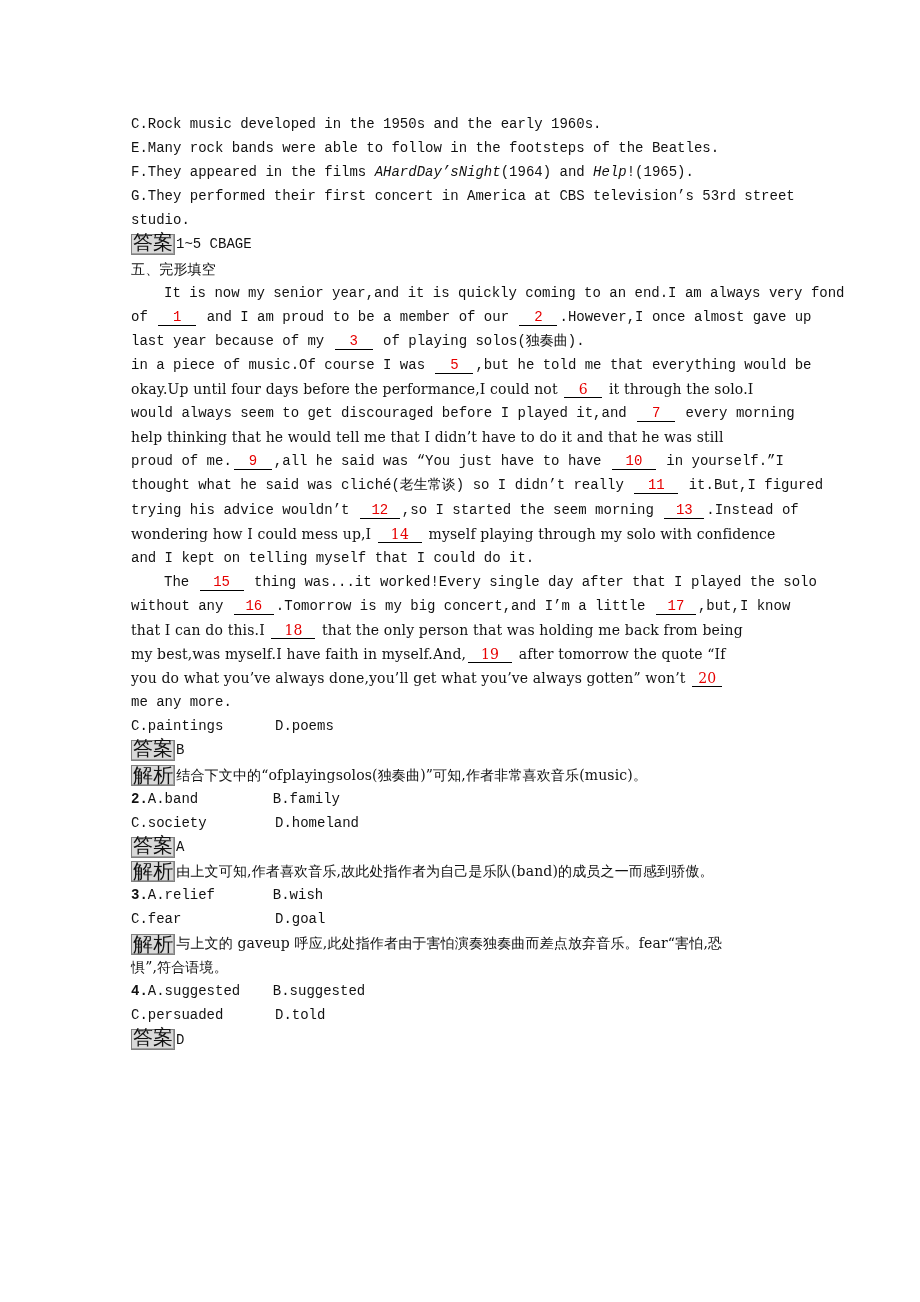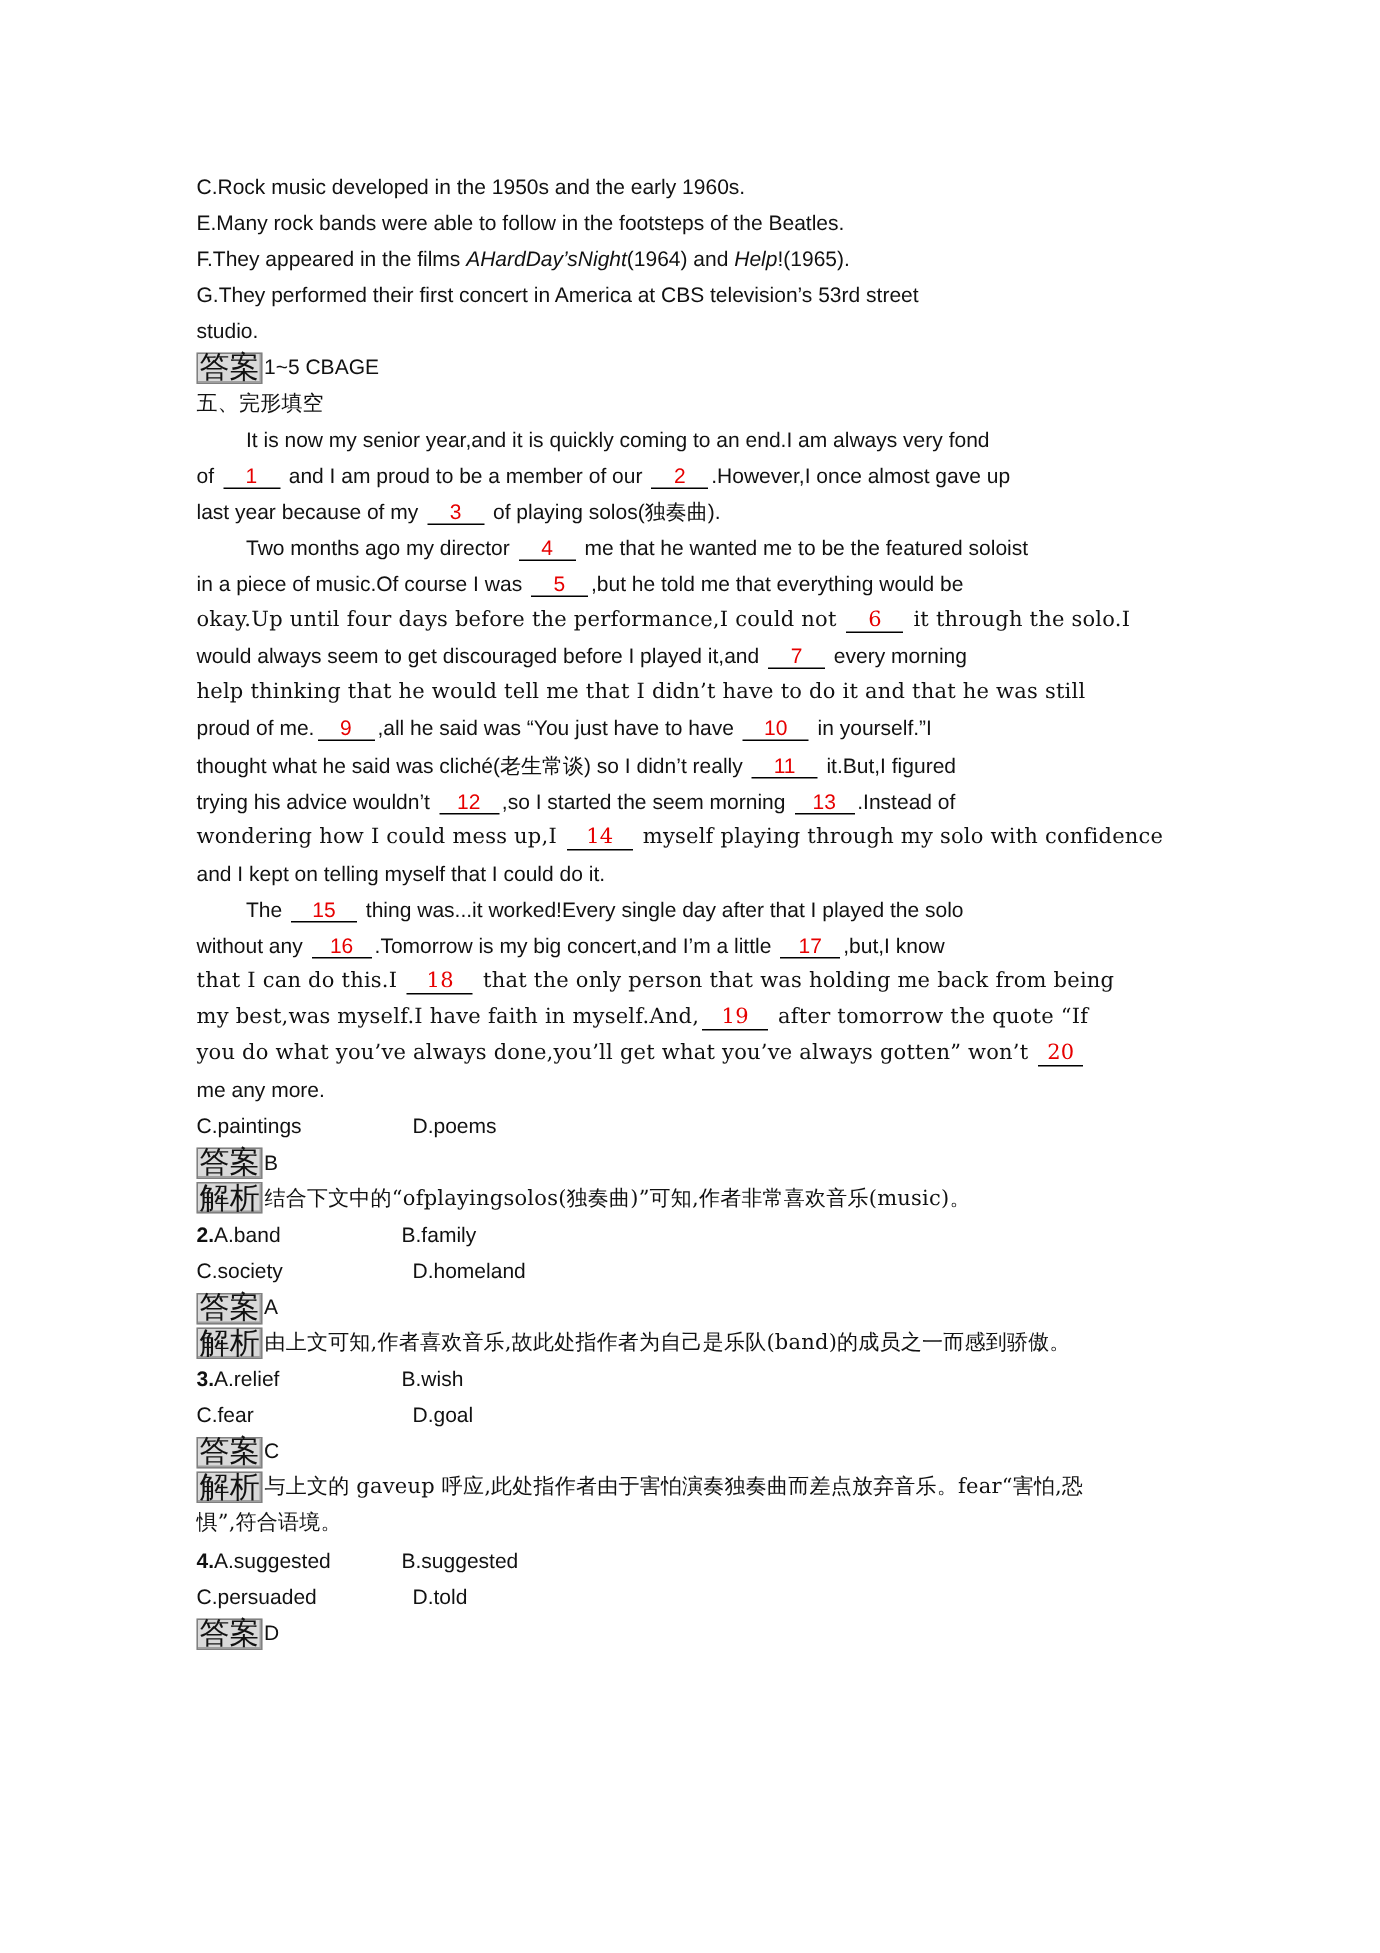--- a/index.html
+++ b/index.html
@@ -1,20 +1,20 @@
 <!DOCTYPE html>
 <html><head>
 <meta charset="utf-8">
 <style>
   html, body { margin: 0; padding: 0; background: #ffffff; }
   body { width: 920px; height: 1302px; position: relative; overflow: hidden;
          font-family: "DejaVu Serif", "Liberation Serif", serif; color: #111; }
   .page { position: absolute; left: 131px; top: 112px; width: 665px; }
   .line { font-size: 14px; height: 24.1px; line-height: 24.1px; white-space: nowrap; letter-spacing: 0.15px; }
-  .mono { font-family: Liberation Sans, sans-serif; font-size: 14px; letter-spacing: 0px; }
+  .mono { font-family: Liberation Mono, monospace; font-size: 14px; letter-spacing: 0px; }
   .indent { padding-left: 33px; }
   .blank { display: inline-block; border-bottom: 1px solid #000; text-align: center; color: #e60000;
            line-height: 16px; height: 16px; vertical-align: baseline; margin: 0 2px; }
   .tag { display: inline-block; background: #d9d9d9; border: 1px solid #808080; box-shadow: inset -1px -1px 0 #a0a0a0;
          font-size: 20px; line-height: 18px; height: 19px; padding: 0 1px; vertical-align: middle; margin-right: 1px; }
   .opt { display: inline-block; }
   .num { font-weight: bold; }
   i { font-style: italic; }
 </style>
 </head>
@@ -28,21 +28,20 @@
   <div class="line mono">G.They performed their first concert in America at CBS television’s 53rd street</div>
   <div class="line mono">studio.</div>
 
   <div class="line mono"><span class="tag">答案</span><span>1~5 CBAGE</span></div>
   <div class="line">五、完形填空</div>
 
   <div class="line mono indent">It is now my senior year,and it is quickly coming to an end.I am always very fond</div>
   <div class="line mono"><span>of</span> <span class="blank" style="width:38px">1</span> <span>and I am proud to be a member of our</span> <span class="blank" style="width:38px">2</span><span>.However,I once almost gave up</span></div>
   <div class="line mono"><span>last year because of my</span> <span class="blank" style="width:38px">3</span> <span>of playing solos(独奏曲).</span></div>
 
-  <div class="line mono indent"><span>Two months ago my director</span> <span class="blank" style="width:38px">4</span> <span>me that he wanted me to be the featured soloist</span></div>
   <div class="line mono"><span>in a piece of music.Of course I was</span> <span class="blank" style="width:38px">5</span><span>,but he told me that everything would be</span></div>
   <div class="line"><span>okay.Up until four days before the performance,I could not</span> <span class="blank" style="width:38px">6</span> <span>it through the solo.I</span></div>
   <div class="line mono"><span>would always seem to get discouraged before I played it,and</span> <span class="blank" style="width:38px">7</span> <span>every morning</span></div>
   <div class="line">help thinking that he would tell me that I didn’t have to do it and that he was still</div>
   <div class="line mono"><span>proud of me.</span><span class="blank" style="width:38px">9</span><span>,all he said was “You just have to have</span> <span class="blank" style="width:44px">10</span> <span>in yourself.”I</span></div>
   <div class="line mono"><span>thought what he said was cliché(老生常谈) so I didn’t really</span> <span class="blank" style="width:44px">11</span> <span>it.But,I figured</span></div>
   <div class="line mono"><span>trying his advice wouldn’t</span> <span class="blank" style="width:40px">12</span><span>,so I started the seem morning</span> <span class="blank" style="width:40px">13</span><span>.Instead of</span></div>
   <div class="line"><span>wondering how I could mess up,I</span> <span class="blank" style="width:44px">14</span> <span>myself playing through my solo with confidence</span></div>
   <div class="line mono">and I kept on telling myself that I could do it.</div>
 
@@ -57,21 +56,20 @@
   <div class="line mono"><span class="tag">答案</span><span>B</span></div>
   <div class="line"><span class="tag">解析</span><span>结合下文中的“ofplayingsolos(独奏曲)”可知,作者非常喜欢音乐(music)。</span></div>
 
   <div class="line mono"><span class="num">2.</span><span class="opt" style="width:125px">A.band</span><span class="opt">B.family</span></div>
   <div class="line mono"><span class="opt" style="width:144px">C.society</span><span class="opt">D.homeland</span></div>
   <div class="line mono"><span class="tag">答案</span><span>A</span></div>
   <div class="line"><span class="tag">解析</span><span>由上文可知,作者喜欢音乐,故此处指作者为自己是乐队(band)的成员之一而感到骄傲。</span></div>
 
   <div class="line mono"><span class="num">3.</span><span class="opt" style="width:125px">A.relief</span><span class="opt">B.wish</span></div>
   <div class="line mono"><span class="opt" style="width:144px">C.fear</span><span class="opt">D.goal</span></div>
-  <div class="line mono"><span class="tag">答案</span><span>C</span></div>
   <div class="line"><span class="tag">解析</span><span>与上文的 gaveup 呼应,此处指作者由于害怕演奏独奏曲而差点放弃音乐。fear“害怕,恐</span></div>
   <div class="line">惧”,符合语境。</div>
 
   <div class="line mono"><span class="num">4.</span><span class="opt" style="width:125px">A.suggested</span><span class="opt">B.suggested</span></div>
   <div class="line mono"><span class="opt" style="width:144px">C.persuaded</span><span class="opt">D.told</span></div>
   <div class="line mono"><span class="tag">答案</span><span>D</span></div>
 
 </div>
 
 </body></html>

